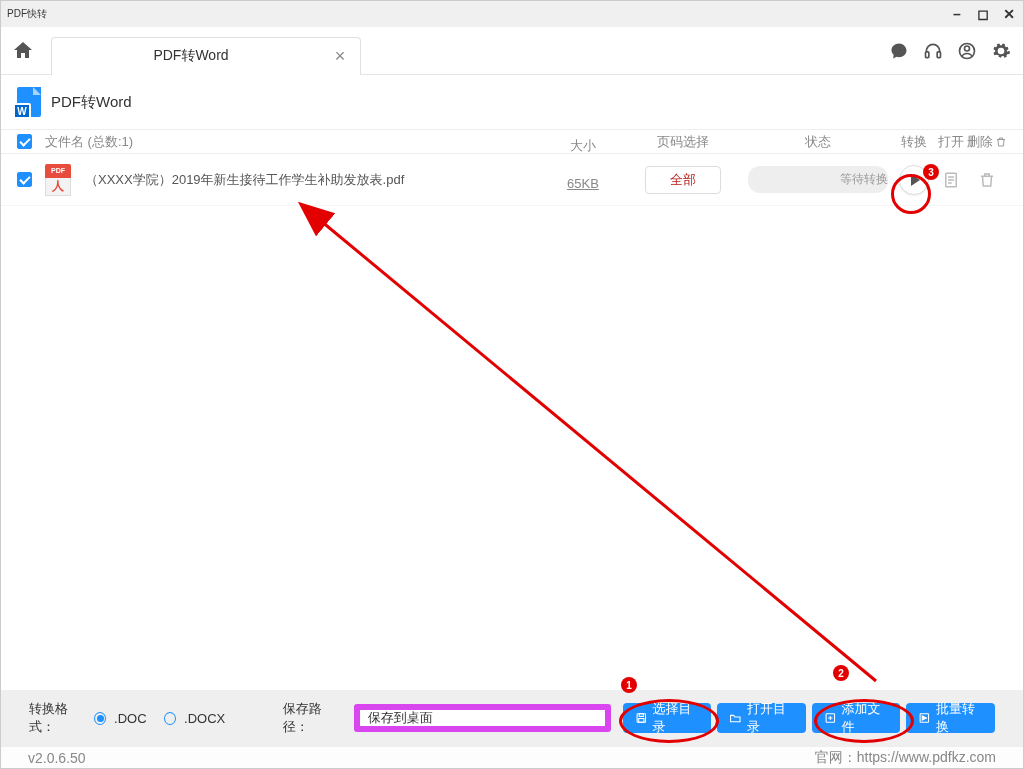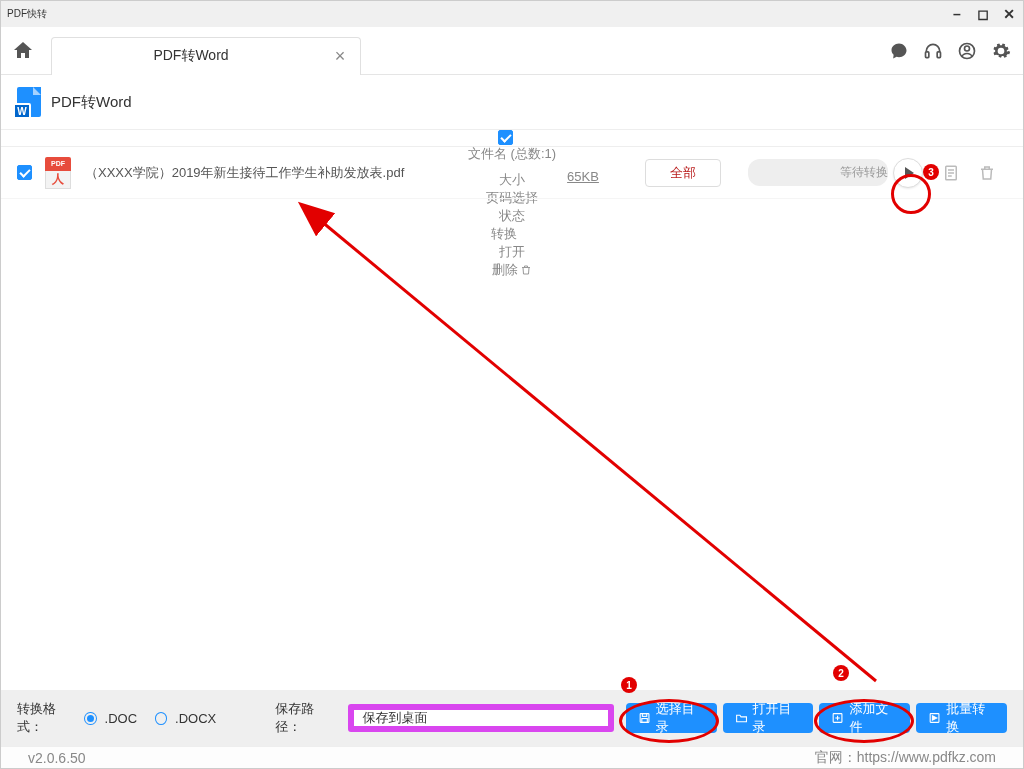--- a/index.html
+++ b/index.html
@@ -23,27 +23,27 @@
 
   
   .heading-row { height: 54px; display:flex; align-items:center; padding:0 16px; }
   .doc-icon { width:24px; height:30px; margin-right:10px; position:relative;}
   .doc-icon .page { width:24px; height:30px; background:#1E90FF; border-radius:2px; position:relative;}
   .doc-icon .page::after{content:""; position:absolute; right:0; top:0; width:0;height:0;border-left:8px solid rgba(255,255,255,.6);border-top:8px solid #1E90FF;}
   .doc-icon .w { position:absolute; left:-4px; bottom:-2px; width:18px;height:16px;background:#0066CC;border:2px solid #fff;color:#fff;font-size:10px;font-weight:bold;display:flex;align-items:center;justify-content:center;border-radius:2px;}
   .heading-row .heading-text { font-size:15px; color:#333;}
 
   
-  .list-header { height:18px; background:#fff; border-top:1px solid #eee; border-bottom:1px solid #eee; display:flex; align-items:center; padding:0 16px; color:#888; font-size:13px;flex-direction:column;}
+  .list-header { height:25px; background:#fff; border-top:1px solid #eee; border-bottom:1px solid #eee; display:flex; align-items:center; padding:0 16px; color:#888; font-size:13px;}
   .col-check { width:28px; display:flex; align-items:center;}
   .col-name  { flex:1; }
   .col-size  { width:80px; text-align:center;margin-top:8px;}
   .col-pages { width:120px; text-align:center;}
   .col-status{ width:150px; text-align:center;}
-  .col-convert{width:42px; }
+  .col-convert{width:42px; text-align:center;}
   .col-open  { width:32px; text-align:center;}
   .col-del   { width:40px; text-align:center; display:flex; align-items:center; justify-content:center; gap:2px;}
   .list-header .col-del svg{ stroke:#999;}
 
   
   .cb { width:15px; height:15px; border:1px solid #1E90FF; border-radius:2px; background:#1E90FF; display:inline-flex; align-items:center; justify-content:center; cursor:pointer;}
   .cb::after{ content:""; width:4px; height:8px; border:solid #fff; border-width:0 2px 2px 0; transform:rotate(45deg); margin-bottom:2px;}
 
   
   .row { height:52px; display:flex; align-items:center; padding:0 16px; border-bottom:1px solid #f5f5f5;}
@@ -56,21 +56,21 @@
   .row .page-btn{ display:inline-block; padding:4px 24px; border:1px solid #ddd; border-radius:4px; background:#fff; color:#b91c1c; cursor:pointer;}
   .row .status-pill{ display:inline-block; width:140px; padding:5px 0; text-align:right; border-radius:12px; background:#eee; color:#999; font-size:12px;}
   .cbtn { width:30px; height:30px; border:1px solid #ddd; border-radius:50%; background:#fff; display:inline-flex;align-items:center;justify-content:center; cursor:pointer; box-shadow:0 1px 2px rgba(0,0,0,.08);}
   .cbtn .tri{ width:0;height:0;border-left:9px solid #555;border-top:6px solid transparent;border-bottom:6px solid transparent; margin-left:2px;}
   .ic-btn{ width:26px;height:26px; display:inline-flex;align-items:center;justify-content:center; cursor:pointer; color:#bbb;}
 
   
   .filler{ flex:1; position:relative;}
 
   
-  .bottombar{ height:56px; background:#efefef; display:flex; align-items:center; padding:0 16px; gap:6px;}
+  .bottombar{ height:56px; background:#efefef; display:flex; align-items:center; padding:0 28px; gap:6px;}
   .bottombar .lbl{ color:#333; font-size:13px;}
   .radio{ width:13px;height:13px;border:1px solid #1E90FF;border-radius:50%;display:inline-flex;align-items:center;justify-content:center;margin-right:2px;cursor:pointer;}
   .radio.sel::after{content:"";width:7px;height:7px;background:#1E90FF;border-radius:50%;}
   .path-input{ width:280px; height:28px; border:6px solid #d946ef; border-radius:3px; background:#fff; padding:0 8px; font-size:13px; color:#333; margin-left:6px;}
   .bottombar .spacer{flex:1;}
   .bbtn{ height:30px; padding:0 12px; background:#1E90FF; color:#fff; border-radius:4px; display:inline-flex; align-items:center; gap:5px; font-size:13px; cursor:pointer;}
   .bbtn svg{ stroke:#fff;}
 
   
   .statusline{ height:22px; background:#fdfdfd; border-top:1px solid #eee; display:flex; align-items:center; padding:0 27px; font-size:14px; color:#888;}

